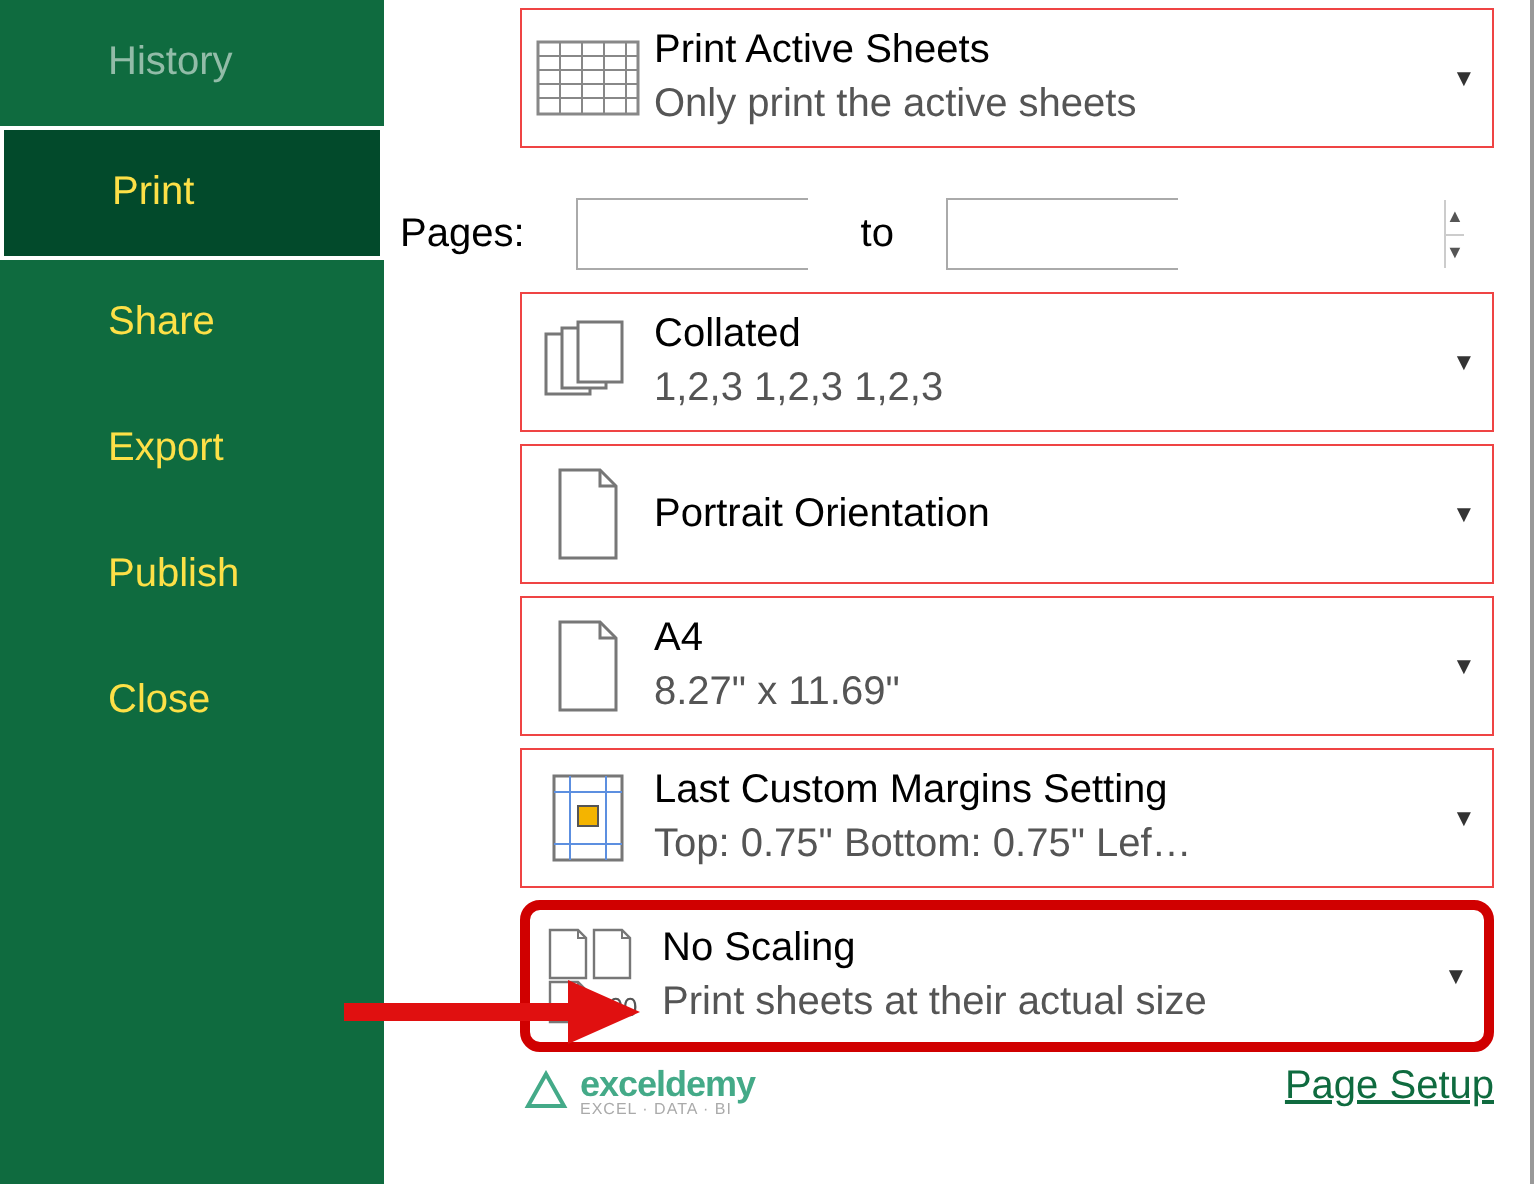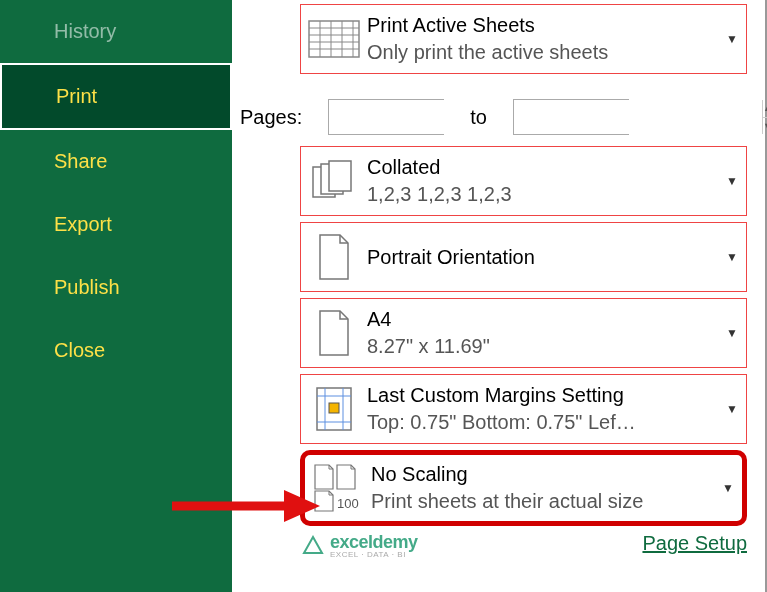--- a/index.html
+++ b/index.html
@@ -6,21 +6,21 @@
     body {
       font-family: "Segoe UI", Arial, sans-serif;
       background: #fff;
       width: 767px;
       height: 592px;
       overflow: hidden;
       position: relative;
     }
     .container { display: flex; height: 100%; }
     .sidebar {
-      width: 232px;
+      width: 192px;
       background: #0f6b3f;
       padding-top: 0;
       flex-shrink: 0;
     }
     .sidebar-item {
       padding: 20px 0 20px 54px;
       color: #fde047;
       font-size: 20px;
       cursor: pointer;
     }

